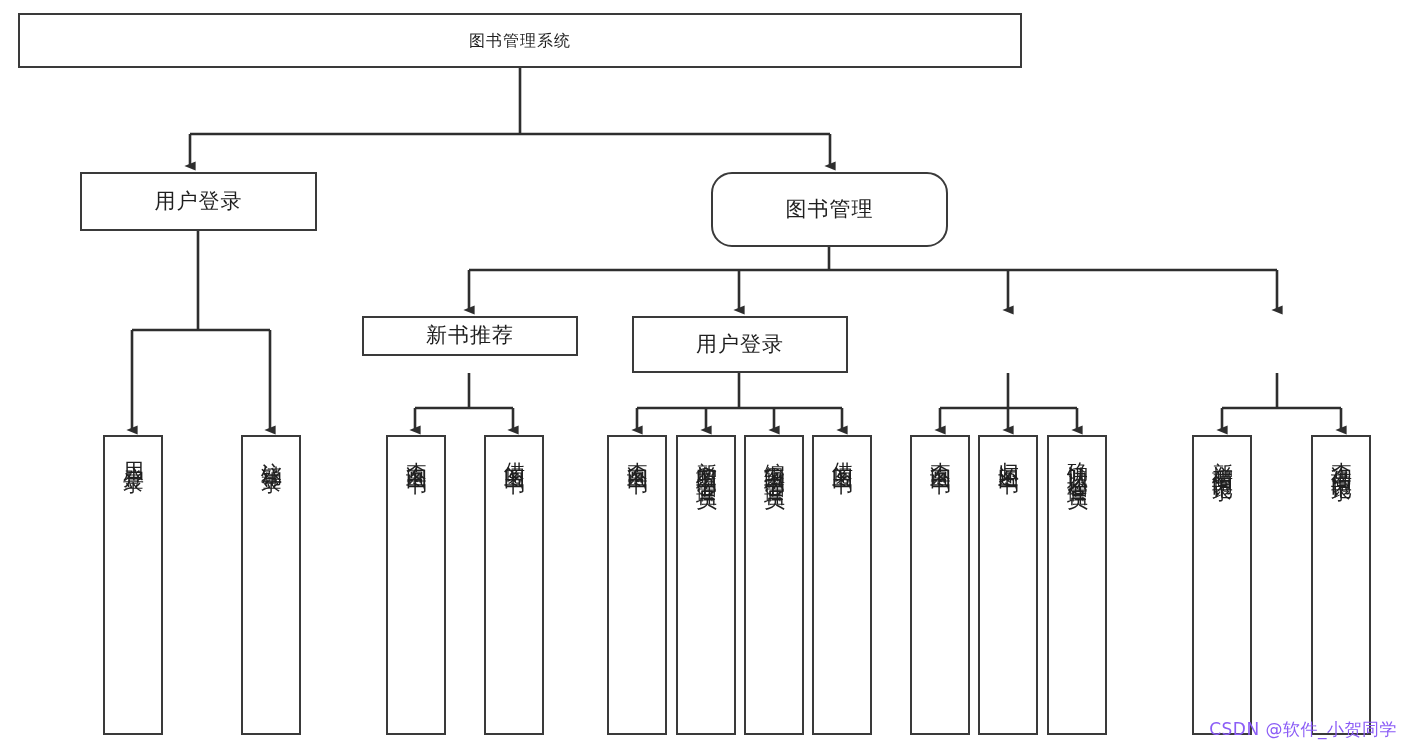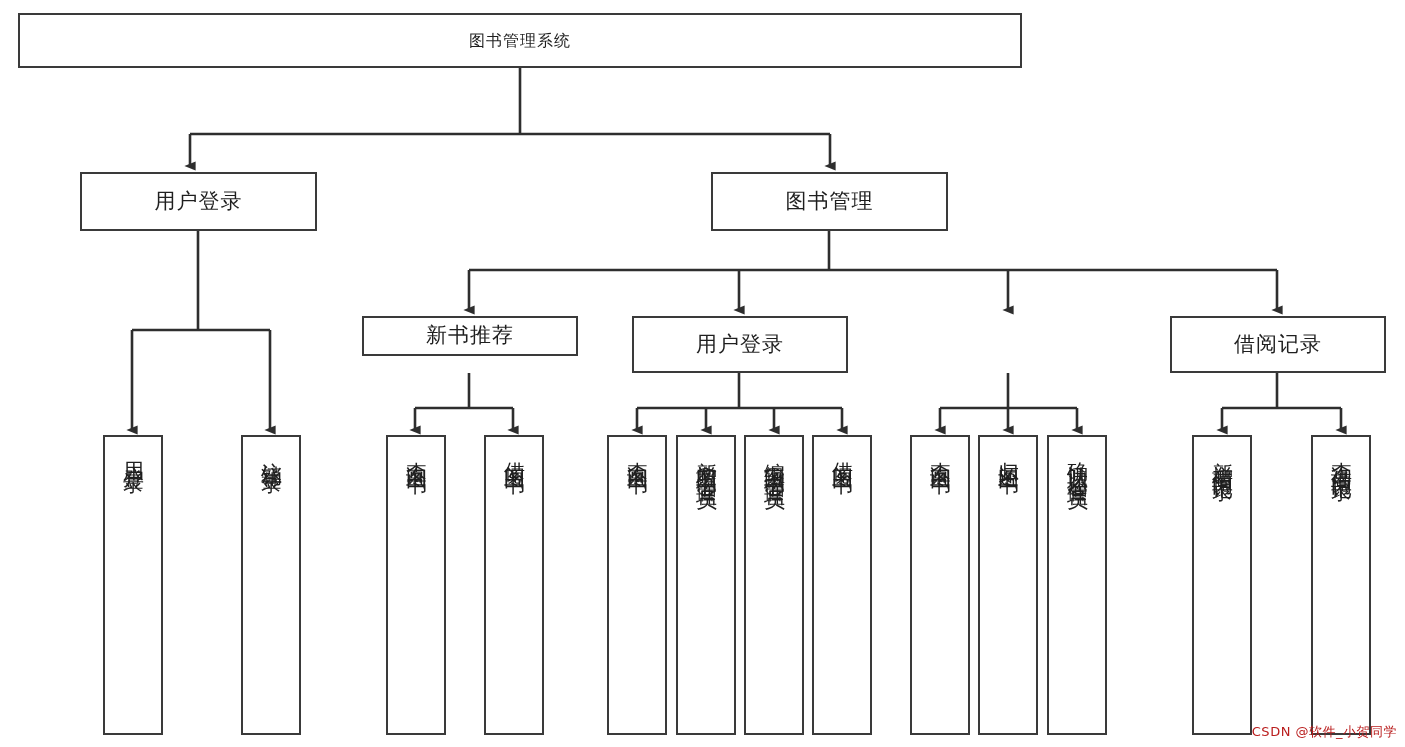--- a/index.html
+++ b/index.html
@@ -54,22 +54,22 @@
     font-size: 21px;
     letter-spacing: 4px;
     line-height: 1.0;
     white-space: nowrap;
     color: #1f1f1f;
   }
   .watermark {
     position: absolute;
     right: 8px;
     bottom: 6px;
-    font-size: 13px;
-    color: #b91c1c;
+    font-size: 17px;
+    color: #8b5cf6;
     letter-spacing: 0.5px;
     white-space: nowrap;
   }
 </style>
 </head>
 <body>
 
 <div id="canvas">
 
   <svg class="wires" viewBox="0 0 1405 747">
@@ -123,32 +123,29 @@
     </g>
   </svg>
 
   <div class="node root horiz" style="left:18px; top:13px; width:1004px; height:55px;">
     <span>图书管理系统</span>
   </div>
 
   <div class="node horiz" style="left:80px; top:172px; width:237px; height:59px;">
     <span>用户登录</span>
   </div>
-  <div class="node horiz" style="left:711px; top:172px; width:237px; height:59px;">
+  <div class="node horiz" style="left:711px; top:172px; width:237px; height:75px;border-radius:21px;">
     <span>图书管理</span>
   </div>
 
   <div class="node horiz" style="left:362px; top:316px; width:216px; height:40px;">
     <span>新书推荐</span>
   </div>
   <div class="node horiz" style="left:632px; top:316px; width:216px; height:57px;">
     <span>用户登录</span>
-  </div>
-  <div class="node horiz" style="left:1170px; top:316px; width:216px; height:57px;">
-    <span>借阅记录</span>
   </div>
 
   <div class="node leaf" style="left:103px; top:435px; width:60px; height:300px;">
     <span class="vtext">用户登录</span>
   </div>
   <div class="node leaf" style="left:241px; top:435px; width:60px; height:300px;">
     <span class="vtext">注销登录</span>
   </div>
 
   <div class="node leaf" style="left:386px; top:435px; width:60px; height:300px;">

